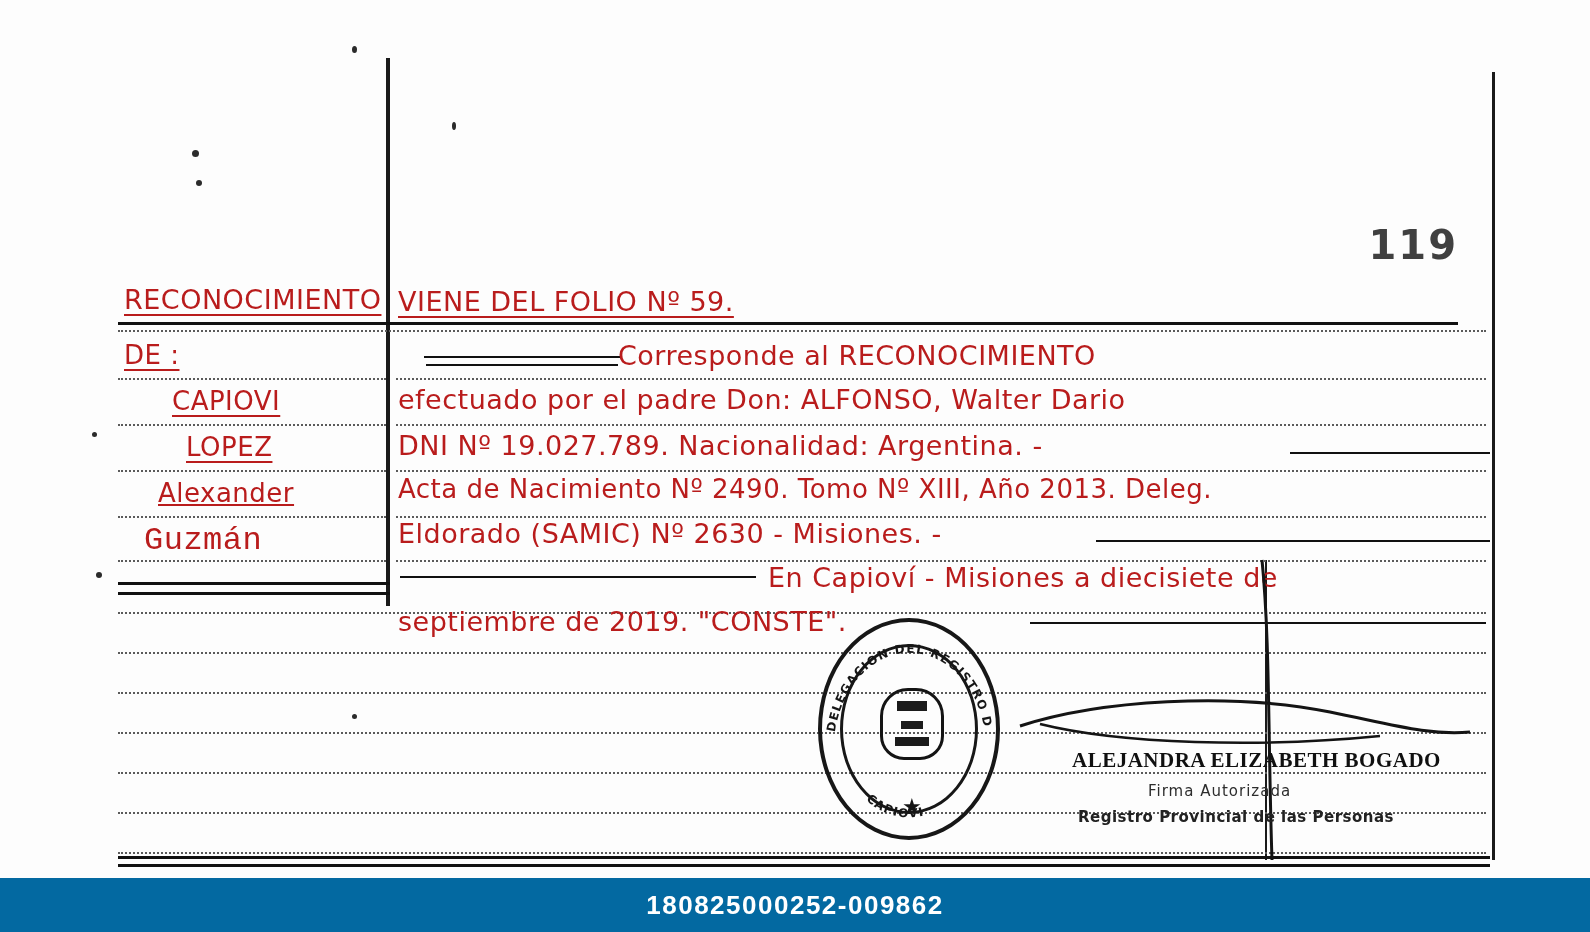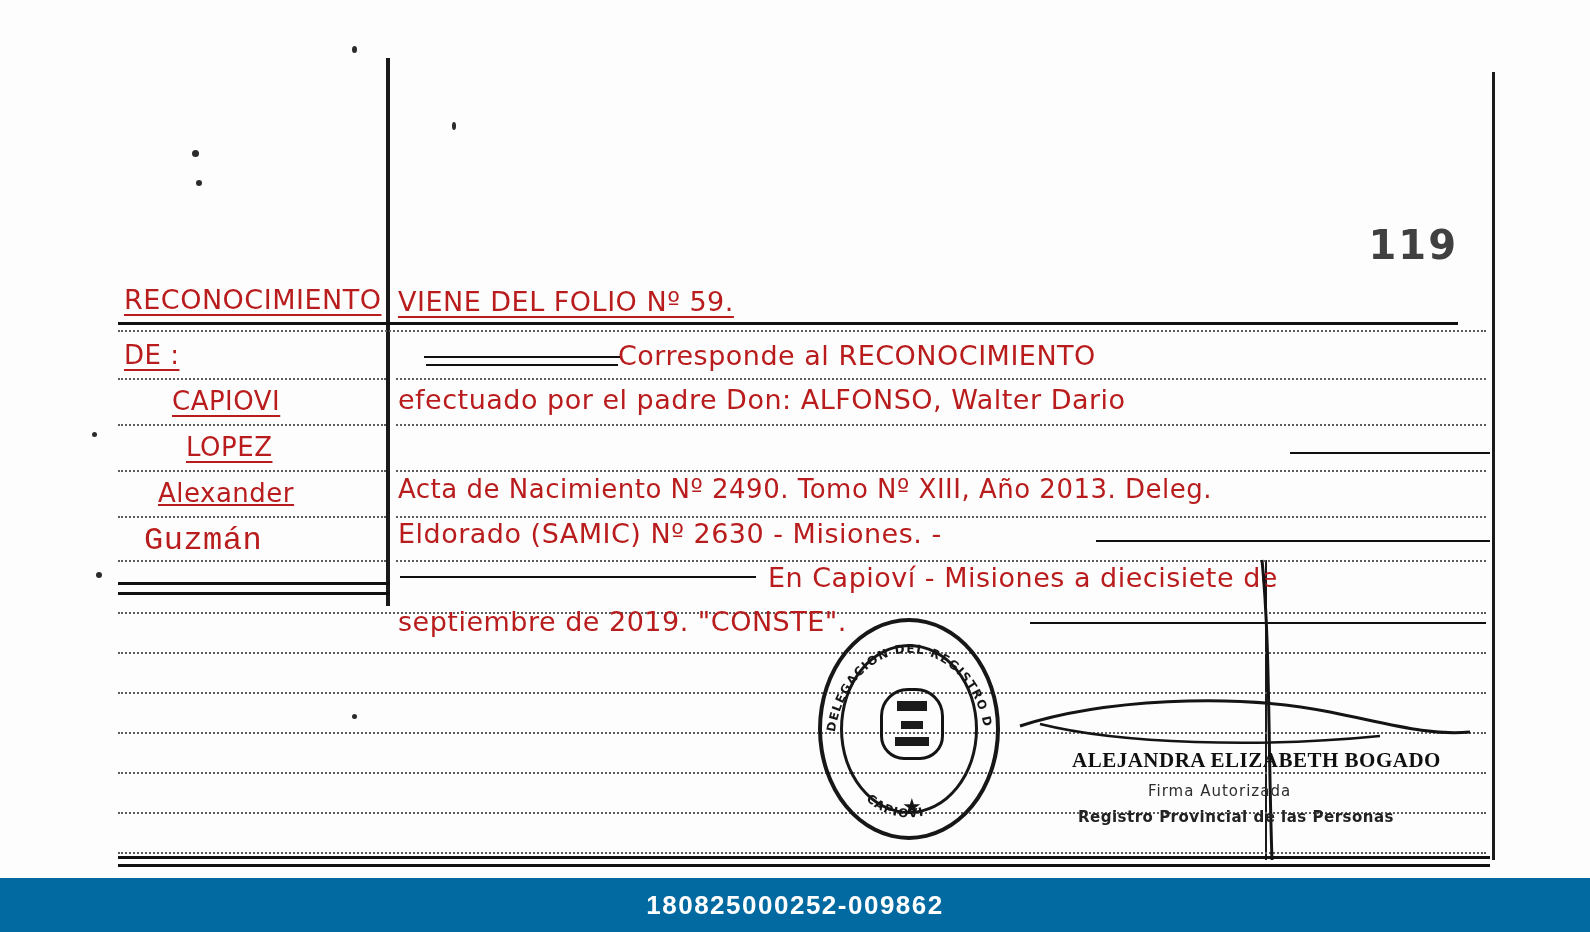--- a/index.html
+++ b/index.html
@@ -267,20 +267,21 @@
     <div class="hw u" style="left:124px;top:284px;font-size:27px;">RECONOCIMIENTO</div>
     <div class="hw u" style="left:124px;top:340px;font-size:26px;">DE :</div>
     <div class="hw u" style="left:172px;top:386px;font-size:26px;">CAPIOVI</div>
     <div class="hw u" style="left:186px;top:432px;font-size:26px;">LOPEZ</div>
     <div class="hw" style="left:158px;top:478px;font-size:26px;text-decoration:underline;">Alexander</div>
     <div class="hw" style="left:144px;top:522px;font-size:32px;font-family:Liberation Mono, monospace;">Guzmán</div>
 
     <div class="hw u" style="left:398px;top:286px;font-size:27px;">VIENE DEL FOLIO Nº 59.</div>
     <div class="hw" style="left:398px;top:384px;font-size:27px;">efectuado por el padre Don: ALFONSO, Walter Dario</div>
     <div class="hw" style="left:618px;top:340px;font-size:27px;">Corresponde al RECONOCIMIENTO</div>
+    <div class="hw" style="left:398px;top:430px;font-size:27px;">DNI Nº 19.027.789. Nacionalidad: Argentina. -</div>
     <div class="hw" style="left:398px;top:474px;font-size:26px;">Acta de Nacimiento Nº 2490. Tomo Nº XIII, Año 2013. Deleg.</div>
     <div class="hw" style="left:398px;top:518px;font-size:27px;">Eldorado (SAMIC) Nº 2630 - Misiones. -</div>
     <div class="hw" style="left:768px;top:562px;font-size:27px;">En Capioví - Misiones a diecisiete de</div>
     <div class="hw" style="left:398px;top:606px;font-size:27px;">septiembre de 2019. "CONSTE".</div>
 
     <svg class="ink" width="1590" height="878">
       <path d="M1020,726 C1100,700 1230,692 1330,712 C1390,724 1430,736 1470,732" fill="none" stroke="#141414" stroke-width="3"></path>
       <path d="M1040,724 C1120,744 1260,748 1380,736" fill="none" stroke="#141414" stroke-width="2.5"></path>
       <path d="M1262,560 C1270,640 1268,740 1272,860" fill="none" stroke="#141414" stroke-width="3"></path>
     </svg>

